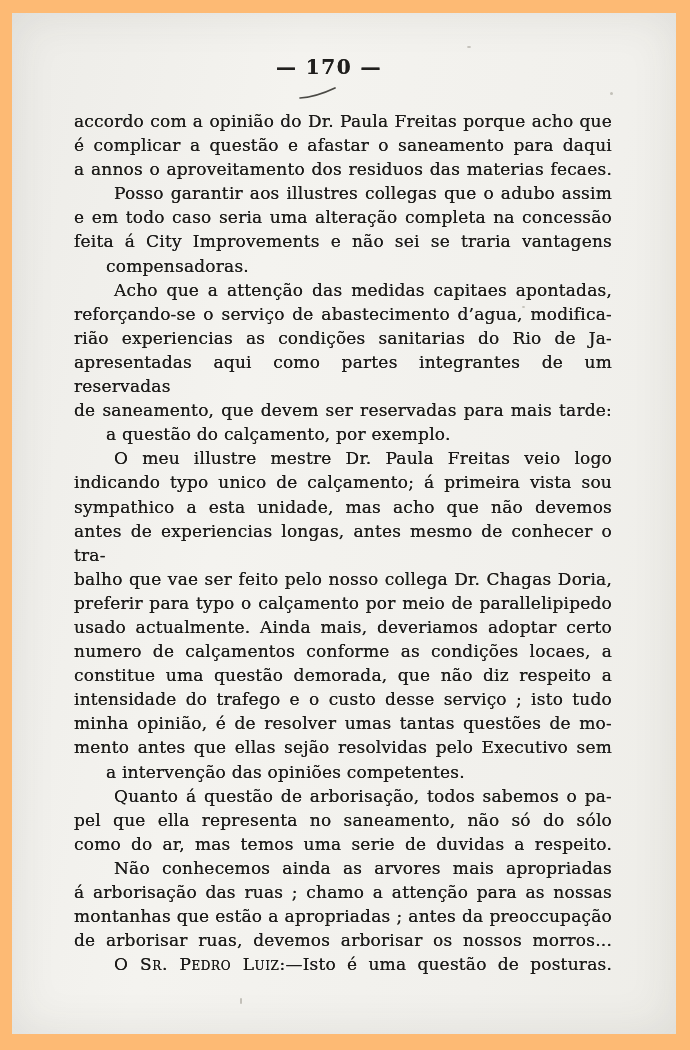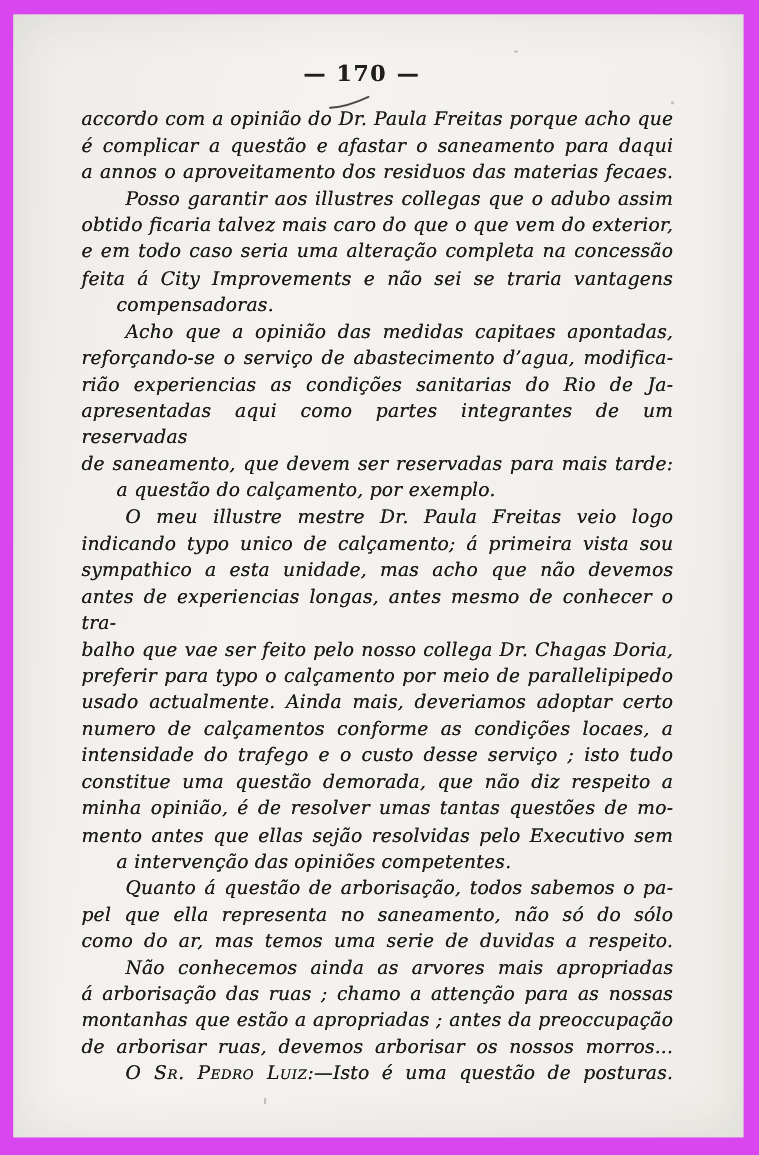--- a/index.html
+++ b/index.html
@@ -7,21 +7,21 @@
     padding: 0;
     width: 690px;
     height: 1050px;
     overflow: hidden;
     font-family: "DejaVu Serif", "Liberation Serif", serif;
   }
   .scan-frame {
     position: relative;
     width: 690px;
     height: 1050px;
-    background: #d946ef;
+    background: #fdba74;
     overflow: hidden;
   }
   .page {
     position: absolute;
     left: 12px;
     top: 13px;
     width: 664px;
     height: 1021px;
     background: linear-gradient(100deg, #edece8 0%, #f4f3ef 35%, #f1f0ec 75%, #eeede8 100%);
     box-shadow: inset 0 0 45px rgba(60,55,45,0.10);
@@ -39,28 +39,27 @@
     text-shadow: 0 0 0.6px rgba(25,25,25,0.85);
   }
   .swoosh {
     position: absolute;
     left: 286px;
     top: 72px;
   }
   .text-block {
     position: absolute;
     left: 62px;
-    top: 84px;
+    top: 96px;
     width: 538px;
     font-size: 17px;
     line-height: 24.1px;
     letter-spacing: 0.2px;
     color: #1c1b19;
     text-shadow: 0 0 0.6px rgba(25,24,22,0.9);
-    font-style: italic;
   }
   .line {
     text-align: justify;
     text-align-last: justify;
     text-justify: inter-word;
   }
   .line.no-just {
     text-align-last: left;
     margin-left: 32px;
   }
@@ -89,40 +88,39 @@
 
     <svg class="swoosh" width="40" height="16">
       <path d="M2,13 Q18,12 37,3" stroke="#4a4945" fill="none" stroke-width="1.7" stroke-linecap="round"></path>
     </svg>
 
     <div class="text-block">
         <div class="line">accordo com a opinião do Dr. Paula Freitas porque acho que</div>
         <div class="line">é complicar a questão e afastar o saneamento para daqui</div>
         <div class="line">a annos o aproveitamento dos residuos das materias fecaes.</div>
         <div class="line indent">Posso garantir aos illustres collegas que o adubo assim</div>
-        <div class="line">obtido ficaria talvez mais caro do que o que vem do exterior,</div>
         <div class="line">e em todo caso seria uma alteração completa na concessão</div>
         <div class="line">feita á City Improvements e não sei se traria vantagens</div>
         <div class="line no-just">compensadoras.</div>
-        <div class="line indent">Acho que a opinião das medidas capitaes apontadas,</div>
+        <div class="line indent">Acho que a attenção das medidas capitaes apontadas,</div>
         <div class="line">reforçando-se o serviço de abastecimento d’agua, modifica-</div>
         <div class="line">rião experiencias as condições sanitarias do Rio de Ja-</div>
         <div class="line">apresentadas aqui como partes integrantes de um reservadas</div>
         <div class="line">de saneamento, que devem ser reservadas para mais tarde:</div>
         <div class="line no-just">a questão do calçamento, por exemplo.</div>
         <div class="line indent">O meu illustre mestre Dr. Paula Freitas veio logo</div>
         <div class="line">indicando typo unico de calçamento; á primeira vista sou</div>
         <div class="line">sympathico a esta unidade, mas acho que não devemos</div>
         <div class="line">antes de experiencias longas, antes mesmo de conhecer o tra-</div>
         <div class="line">balho que vae ser feito pelo nosso collega Dr. Chagas Doria,</div>
         <div class="line">preferir para typo o calçamento por meio de parallelipipedo</div>
         <div class="line">usado actualmente. Ainda mais, deveriamos adoptar certo</div>
         <div class="line">numero de calçamentos conforme as condições locaes, a</div>
+        <div class="line">constitue uma questão demorada, que não diz respeito a</div>
         <div class="line">intensidade do trafego e o custo desse serviço ; isto tudo</div>
-        <div class="line">constitue uma questão demorada, que não diz respeito a</div>
         <div class="line">minha opinião, é de resolver umas tantas questões de mo-</div>
         <div class="line">mento antes que ellas sejão resolvidas pelo Executivo sem</div>
         <div class="line no-just">a intervenção das opiniões competentes.</div>
         <div class="line indent">Quanto á questão de arborisação, todos sabemos o pa-</div>
         <div class="line">pel que ella representa no saneamento, não só do sólo</div>
         <div class="line">como do ar, mas temos uma serie de duvidas a respeito.</div>
         <div class="line indent">Não conhecemos ainda as arvores mais apropriadas</div>
         <div class="line">á arborisação das ruas ; chamo a attenção para as nossas</div>
         <div class="line">montanhas que estão a apropriadas ; antes da preoccupação</div>
         <div class="line">de arborisar ruas, devemos arborisar os nossos morros...</div>

